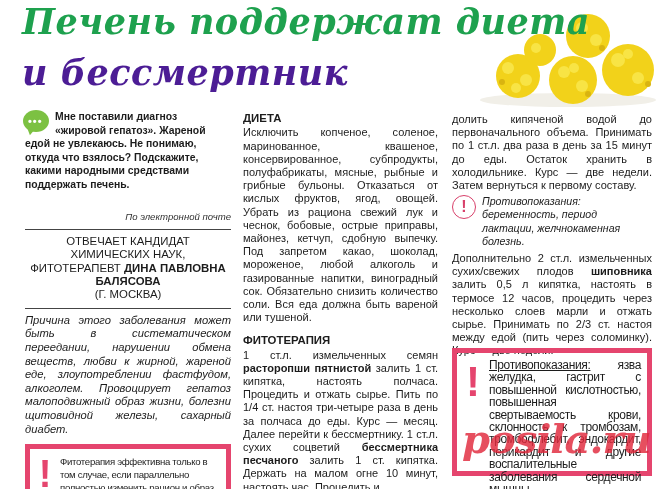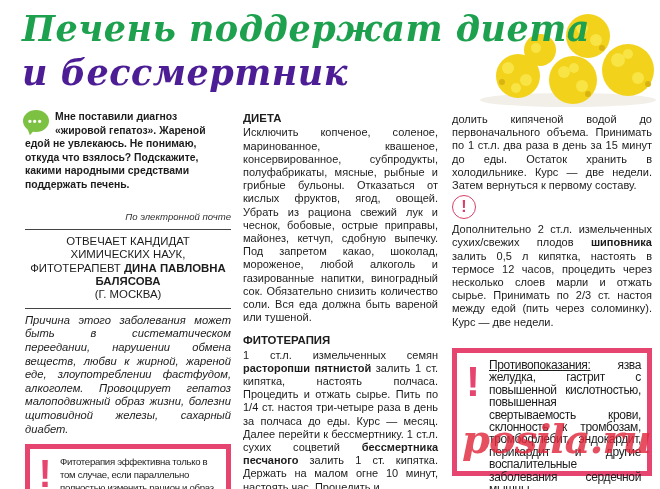--- a/index.html
+++ b/index.html
@@ -1,20 +1,20 @@
 <!DOCTYPE html>
 <html><head>
 <meta charset="utf-8">
 <style>
   * { box-sizing: border-box; margin: 0; padding: 0; }
   html, body { width: 660px; height: 489px; background: #ffffff; overflow: hidden; }
   body { position: relative; font-family: "Liberation Sans", sans-serif; color: #1c1c1c; }
 
   .title-line1 {
-    position: absolute; left: 22px; top: 8px;
+    position: absolute; left: 22px; top: 1px;
     font-family: "DejaVu Serif", serif; font-style: italic; font-weight: bold;
     font-size: 35px; color: #1ea14e; letter-spacing: 0.5px; white-space: nowrap;
     z-index: 3;
   }
   .title-line2 {
     position: absolute; left: 22px; top: 52px;
     font-family: "DejaVu Serif", serif; font-style: italic; font-weight: bold;
     font-size: 35px; color: #4c1d95; letter-spacing: 0.5px; white-space: nowrap;
     z-index: 3;
   }
@@ -144,20 +144,21 @@
   <div class="section-head">Фитотерапия</div>
   <div class="mid-para">
     <span>1 ст.л. измельченных семян </span><b>расторопши пятнистой</b><span> залить 1 ст. кипятка, настоять полчаса. Процедить и отжать сырье. Пить по 1/4 ст. настоя три-четыре раза в день за полчаса до еды. Курс — месяц. Далее перейти к бессмертнику. 1 ст.л. сухих соцветий </span><b>бессмертника песчаного</b><span> залить 1 ст. кипятка. Держать на малом огне 10 минут, настоять час. Процедить и</span>
   </div>
 </div>
 
 <div class="col col-right">
   <div class="mid-para">долить кипяченой водой до первоначального объема. Принимать по 1 ст.л. два раза в день за 15 минут до еды. Остаток хранить в холодильнике. Курс — две недели. Затем вернуться к первому составу.</div>
   <div class="inline-warn">
     <div class="circle-mark">!</div>
+    <div class="inline-warn-text">Противопоказания: беременность, период лактации, желчнокаменная болезнь.</div>
   </div>
   <div class="mid-para" style="margin-top:4px;">
     <span>Дополнительно 2 ст.л. измельченных сухих/свежих плодов </span><b>шиповника</b><span> залить 0,5 л кипятка, настоять в термосе 12 часов, процедить через несколько слоев марли и отжать сырье. Принимать по 2/3 ст. настоя между едой (пить через соломинку). Курс — две недели.</span>
   </div>
 </div>
 
 <div class="contra-box">
   <div class="contra-mark">!</div>
   <div class="contra-text">
     <u>Противопоказания:</u><span> язва желудка, гастрит с повышенной кислотностью, повышенная свертываемость крови, склонность к тромбозам, тромбофлебит, эндокардит, перикардит и другие воспалительные заболевания сердечной мышцы.</span>

